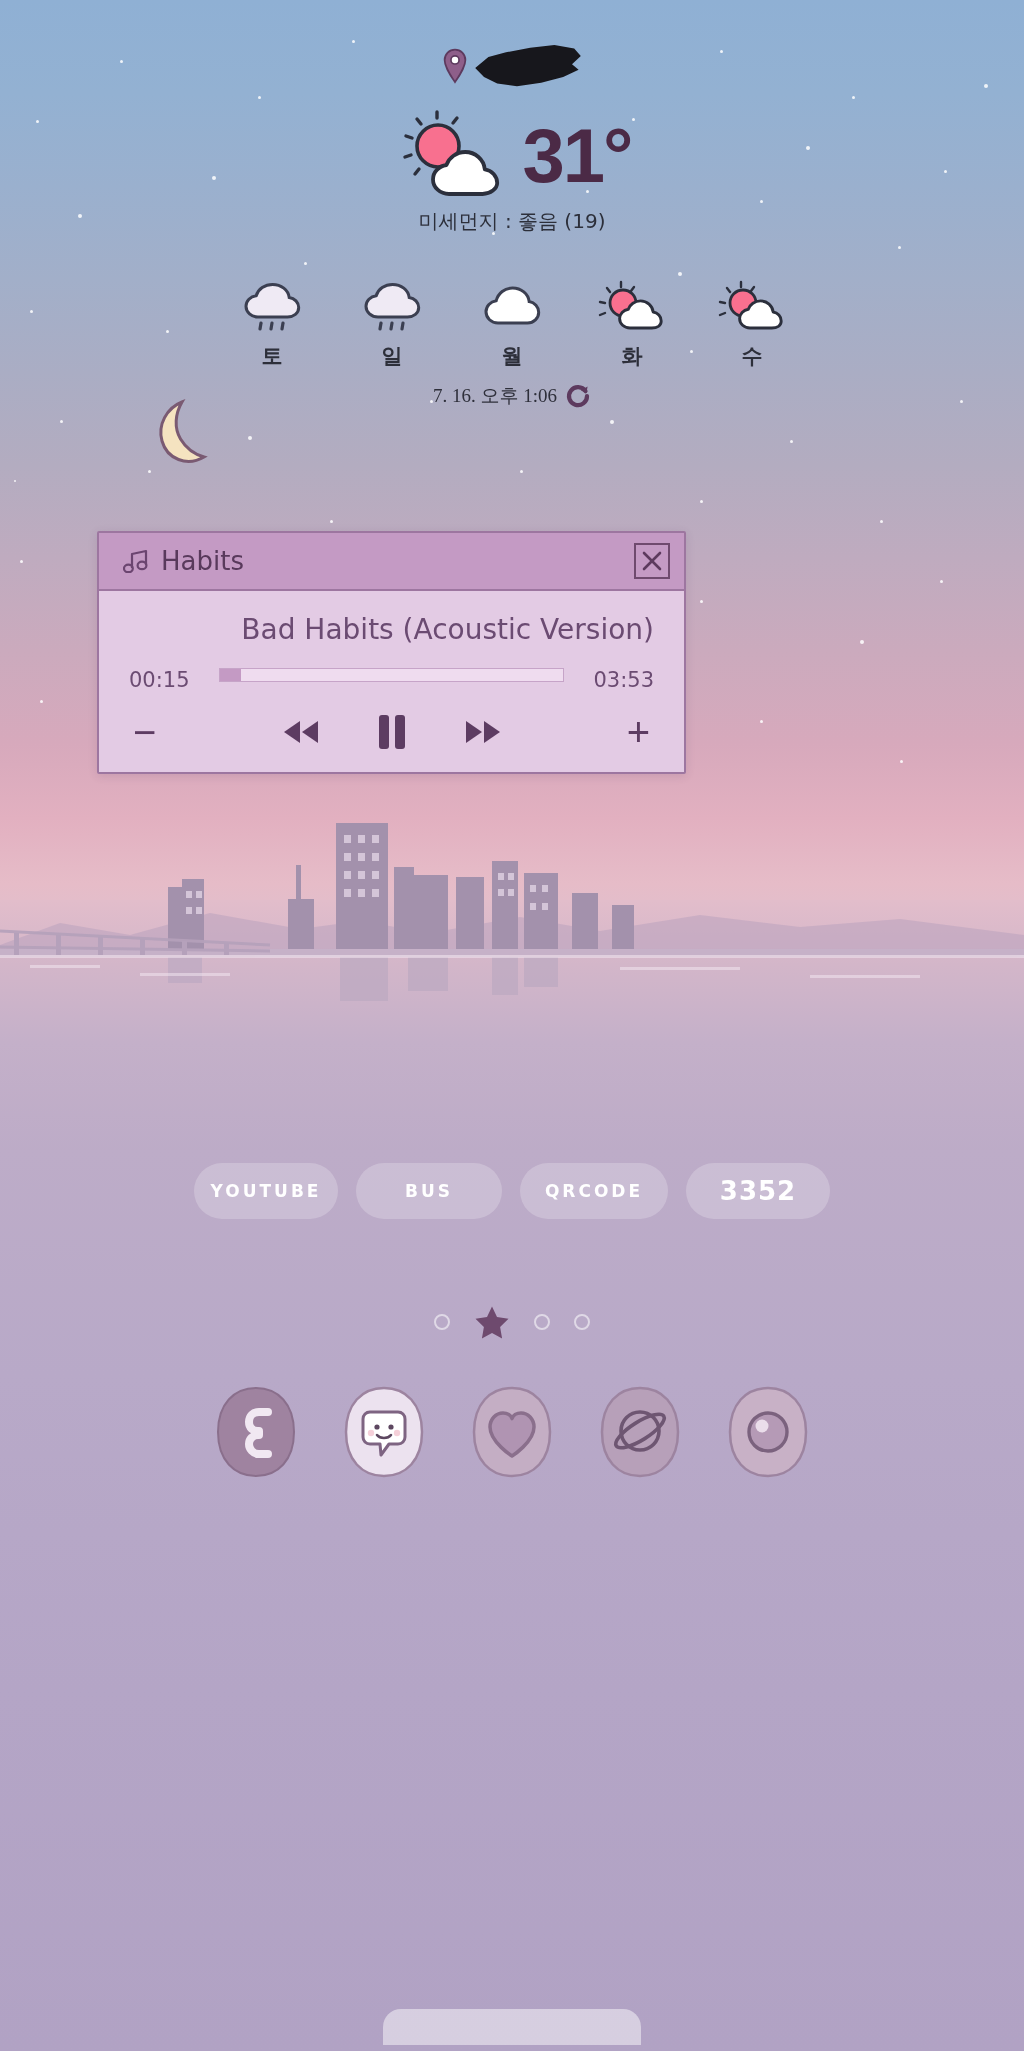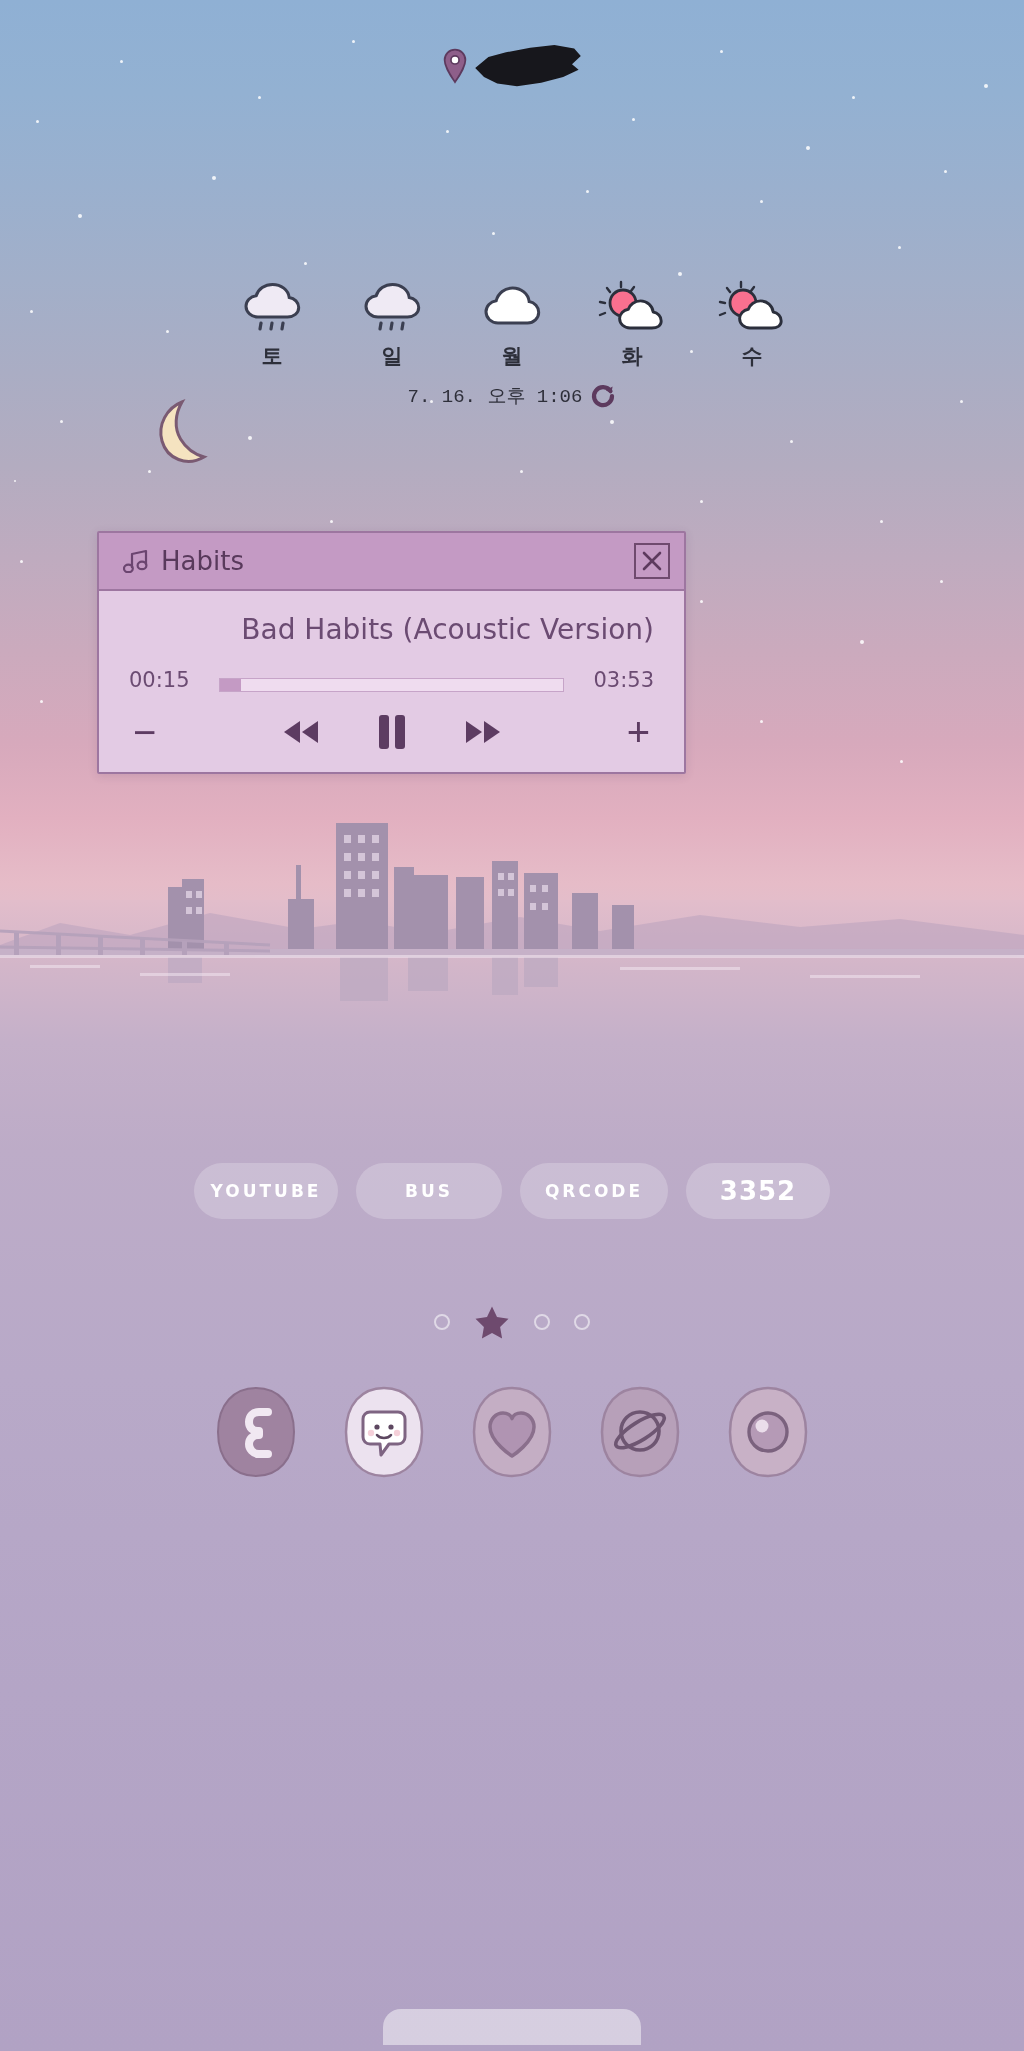--- a/index.html
+++ b/index.html
@@ -71,21 +71,21 @@
   .fc-col { width:82px; text-align:center; }
   .fc-ic { height:58px; display:flex; align-items:center; justify-content:center; }
   .fc-lbl {
     margin-top:6px; color:#2d2f3a; font-size:21px; font-weight:600;
     font-family:"DejaVu Sans", sans-serif;
   }
 
   .updated {
     position:absolute; top:383px; left:0; right:0;
     display:flex; justify-content:center; align-items:center; gap:8px;
-    color:#2e2f3a; font-size:19px; font-family:Liberation Mono, monospace;
+    color:#2e2f3a; font-size:19px; font-family:Liberation Serif, serif;
   }
   .refresh-icon { width:26px; height:26px; }
 
   
   .moon { position:absolute; left:152px; top:396px; width:70px; height:76px; }
 
   
   .music {
     position:absolute; left:97px; top:531px; width:589px;
     border:2px solid #9d76a0; border-radius:2px; overflow:hidden;
@@ -104,21 +104,21 @@
   }
   .close-btn {
     width:36px; height:36px; border:2px solid #6f4a6e;
     display:flex; align-items:center; justify-content:center;
   }
   .music-body { background:#e3cbe4; padding:22px 30px 20px; }
   .track {
     text-align:right; color:#6b4b72; font-size:28px; font-weight:500;
     font-family:"DejaVu Sans", sans-serif; white-space:nowrap;
   }
-  .prog-row { display:flex; align-items:flex-end; gap:18px; margin-top:22px; }
+  .prog-row { display:flex; align-items:flex-start; gap:18px; margin-top:22px; }
   .time {
     color:#6b4b72; font-size:21px; font-family:"DejaVu Sans", sans-serif;
     min-width:72px;
   }
   .time.right { text-align:right; }
   .bar {
     flex:1; height:14px; background:#efdcef; border:1px solid #c6a4c8;
     position:relative;
   }
   .bar-fill { position:absolute; left:0; top:0; bottom:0; background:#c49ac4; }
@@ -235,22 +235,38 @@
     </div>
 
   <div class="loc-row">
     <svg class="pin-icon" viewBox="0 0 24 32">
       <path d="M12 1.5C6.9 1.5 2.8 5.6 2.8 10.7c0 6.7 9.2 19.6 9.2 19.6s9.2-12.9 9.2-19.6C21.2 5.6 17.1 1.5 12 1.5z" fill="#8e5f8a" stroke="#5d3a5e" stroke-width="1.6"></path>
       <circle cx="12" cy="10.6" r="3.6" fill="#fff" stroke="#5d3a5e" stroke-width="1.5"></circle>
     </svg>
     <div class="redacted"></div>
   </div>
 
+  <div class="wx-main">
+    <svg class="wx-icon-big" viewBox="0 0 120 92">
+      <g stroke="#2b2f3c" stroke-width="3.4" stroke-linecap="round">
+        <line x1="44" y1="8" x2="44" y2="2"></line>
+        <line x1="28" y1="14" x2="24" y2="9"></line>
+        <line x1="19" y1="28" x2="13" y2="26"></line>
+        <line x1="18" y1="45" x2="12" y2="47"></line>
+        <line x1="26" y1="59" x2="22" y2="64"></line>
+        <line x1="60" y1="13" x2="64" y2="8"></line>
+      </g>
+      <circle cx="45" cy="36" r="21" fill="#f8708f" stroke="#2b2f3c" stroke-width="3.6"></circle>
+      <path d="M56 84c-9 0-16-6.6-16-14.6 0-7.3 5.8-13.4 13.4-14.4C56 47.6 63.4 42 72.2 42c10.2 0 18.6 7.6 19.6 17.3 7 1 12.4 6.8 12.4 13.8C104.2 78.6 97.6 84 89.6 84z" fill="#fff" stroke="#2b2f3c" stroke-width="3.8" stroke-linejoin="round"></path>
+    </svg>
+    <div class="temp">31°</div>
+  </div>
 
   <div class="dust">
+    <div>미세먼지 : 좋음 (19)</div>
   </div>
 
   <div class="forecast">
     <div class="fc-col">
       <div class="fc-ic">
         <svg width="62" height="56" viewBox="0 0 62 56">
           <path d="M17 38c-6.6 0-12-4.8-12-10.7 0-5.4 4.4-9.9 10.2-10.6C17.2 10 23.8 5.4 31.6 5.4c8.6 0 15.7 5.7 16.6 13 5.4.8 9.5 5.1 9.5 10.2 0 5.7-5 9.4-11.2 9.4z" fill="#efeaf4" stroke="#3b3f51" stroke-width="3"></path>
           <g stroke="#3b3f51" stroke-width="3.2" stroke-linecap="round">
             <line x1="20" y1="44" x2="19" y2="50"></line>
             <line x1="31" y1="44" x2="30" y2="50"></line>

